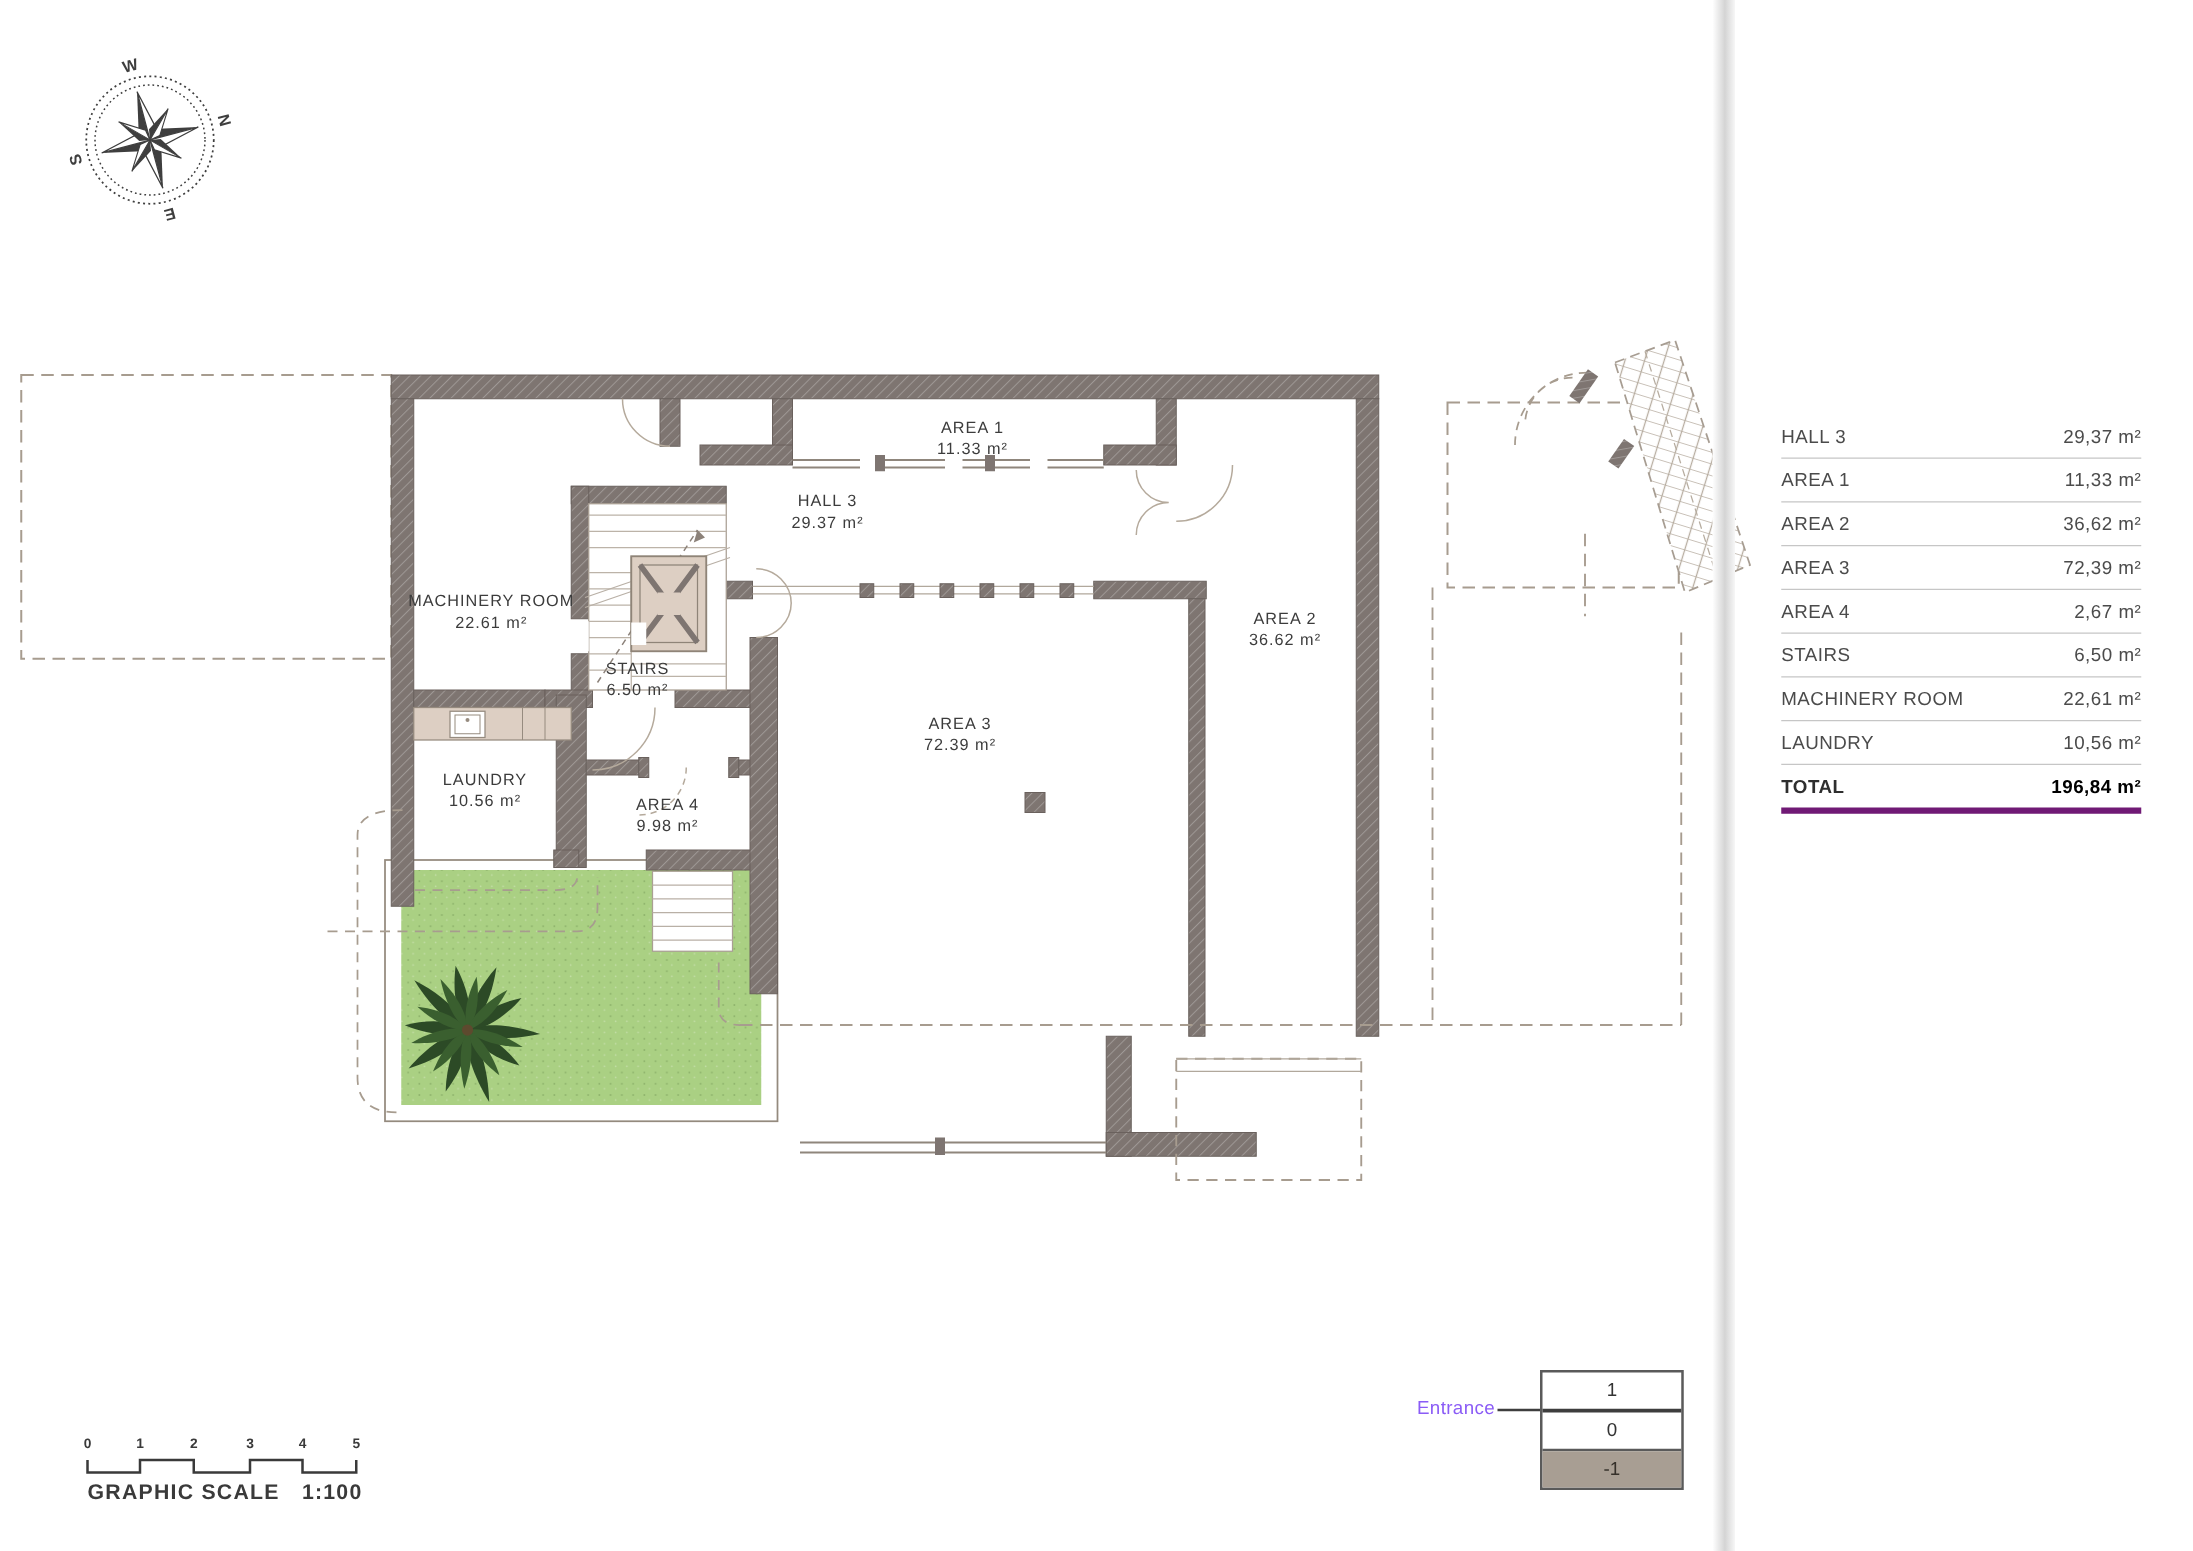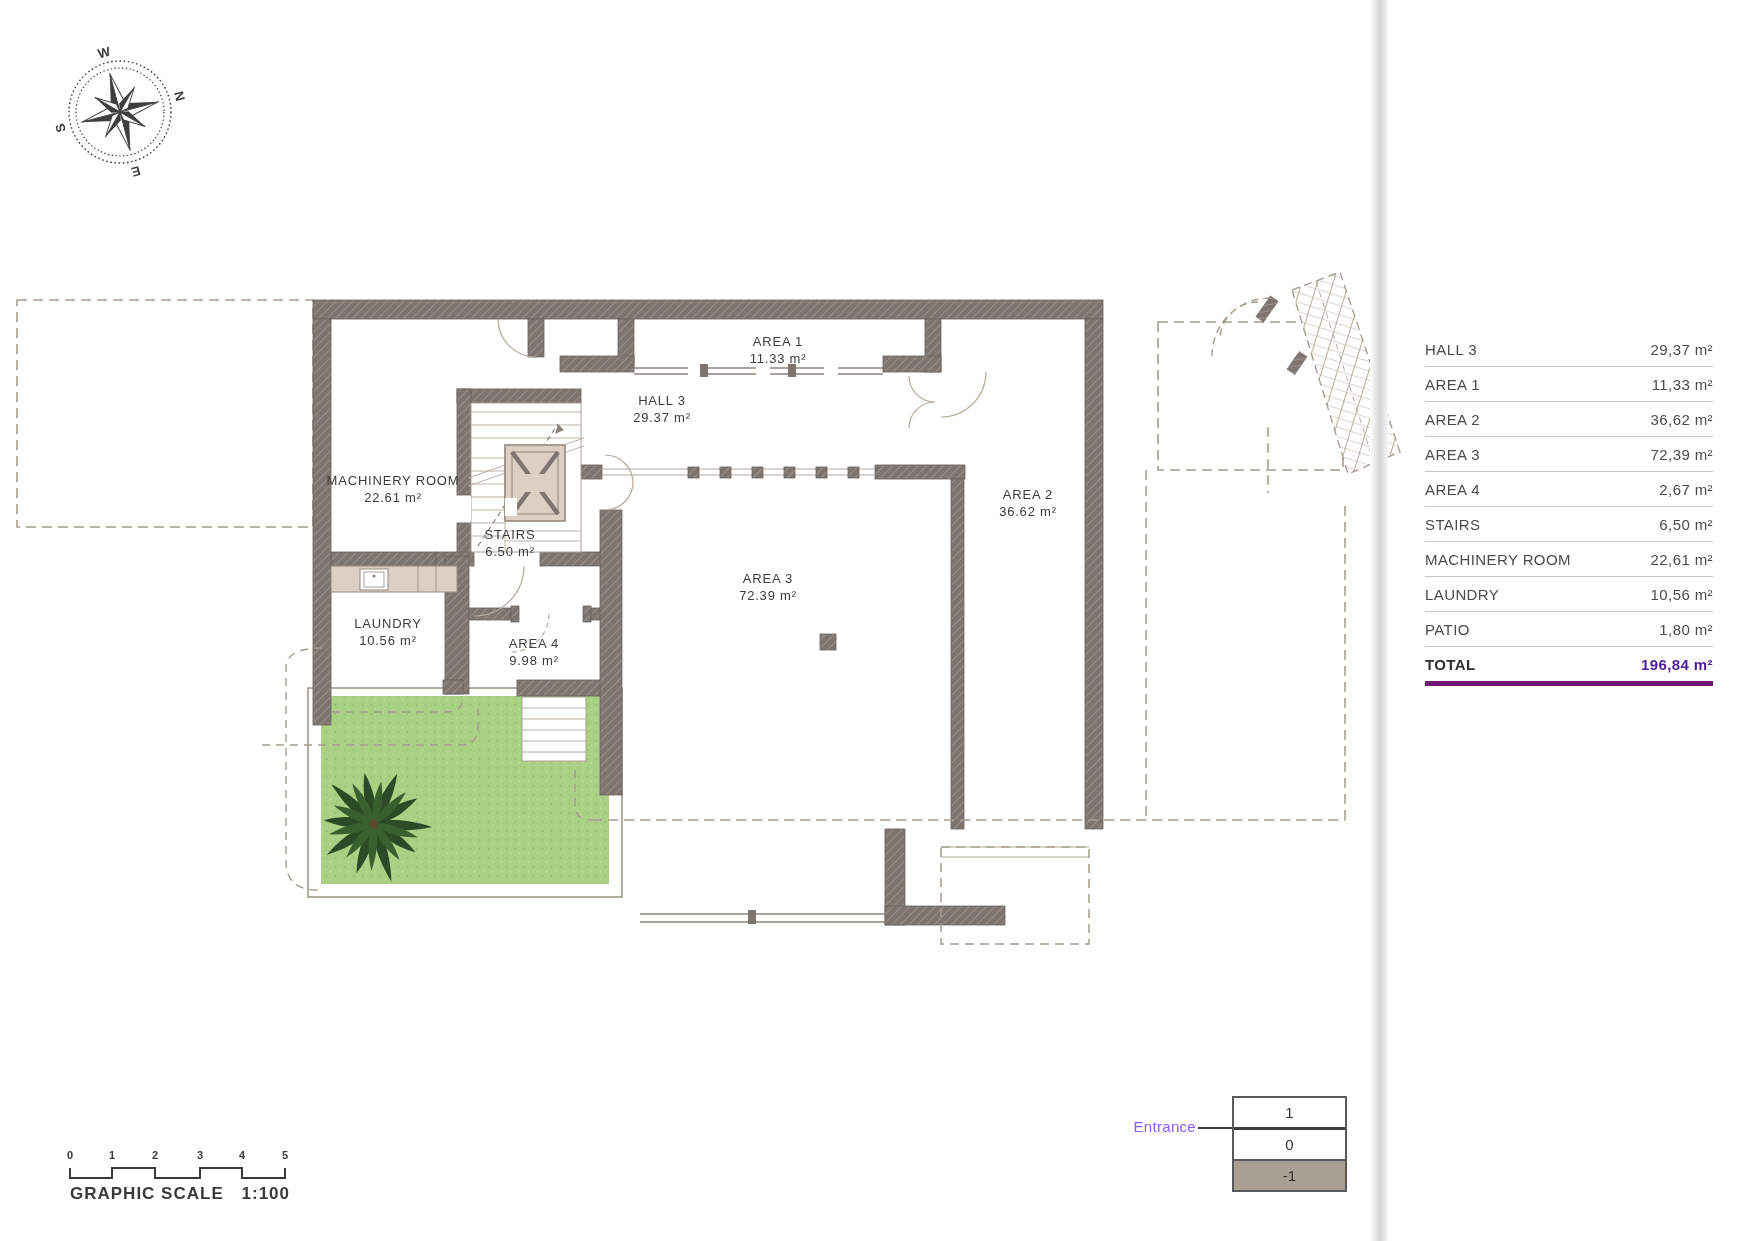--- a/index.html
+++ b/index.html
@@ -13,21 +13,21 @@
   .room-label .rname{display:block;}
   .room-label .rarea{display:block;}
   
   .legend{position:absolute;left:1425px;top:310px;width:288px;}
   .legend-title{font-size:27px;font-weight:bold;letter-spacing:4px;color:#2b3847;}
   .legend-rows{margin-top:22px;}
   .lrow{height:34px;display:flex;justify-content:space-between;align-items:center;
         border-bottom:1px solid #c6c6c6;font-size:15px;letter-spacing:.4px;color:#4b4b4b;}
   .lrow .val{color:#4b4b4b;text-align:center;}
   .lrow.total{font-weight:bold;color:#2e2e2e;border-bottom:5px solid #701a75;}
-  .lrow.total .val{color:#4c1d95;}
+  .lrow.total .val{color:#000000;}
   
   .fold{position:absolute;left:1370px;top:0;width:18px;height:1241px;
         background:linear-gradient(90deg,#ffffff 0%,#dcdcdc 45%,#d4d4d4 55%,#f7f7f7 100%);}
   
   .tick{position:absolute;width:20px;text-align:center;font-size:11px;font-weight:bold;color:#3a3a3a;}
   .scale-label{position:absolute;font-size:17px;font-weight:bold;letter-spacing:1px;color:#3a3a3a;}
   
   .entrance-label{position:absolute;left:1108px;top:1118px;width:88px;text-align:right;
                   font-size:15px;color:#8b5cf6;letter-spacing:.3px;}
   .leader{position:absolute;left:1198px;top:1127px;width:34px;height:2px;background:#3e3e3e;}
@@ -332,24 +332,20 @@
         <span class="val">6,50 m²</span>
       </div>
       <div class="lrow">
         <span>MACHINERY ROOM</span>
         <span class="val">22,61 m²</span>
       </div>
       <div class="lrow">
         <span>LAUNDRY</span>
         <span class="val">10,56 m²</span>
       </div>
-      <div class="lrow">
-        <span>PATIO</span>
-        <span class="val">1,80 m²</span>
-      </div>
       <div class="lrow total">
         <span>TOTAL</span>
         <span class="val">196,84 m²</span>
       </div>
     </div>
   </div>
 
   <div class="tick" style="left:60px;top:1149px;">0</div>
   <div class="tick" style="left:102px;top:1149px;">1</div>
   <div class="tick" style="left:145px;top:1149px;">2</div>

